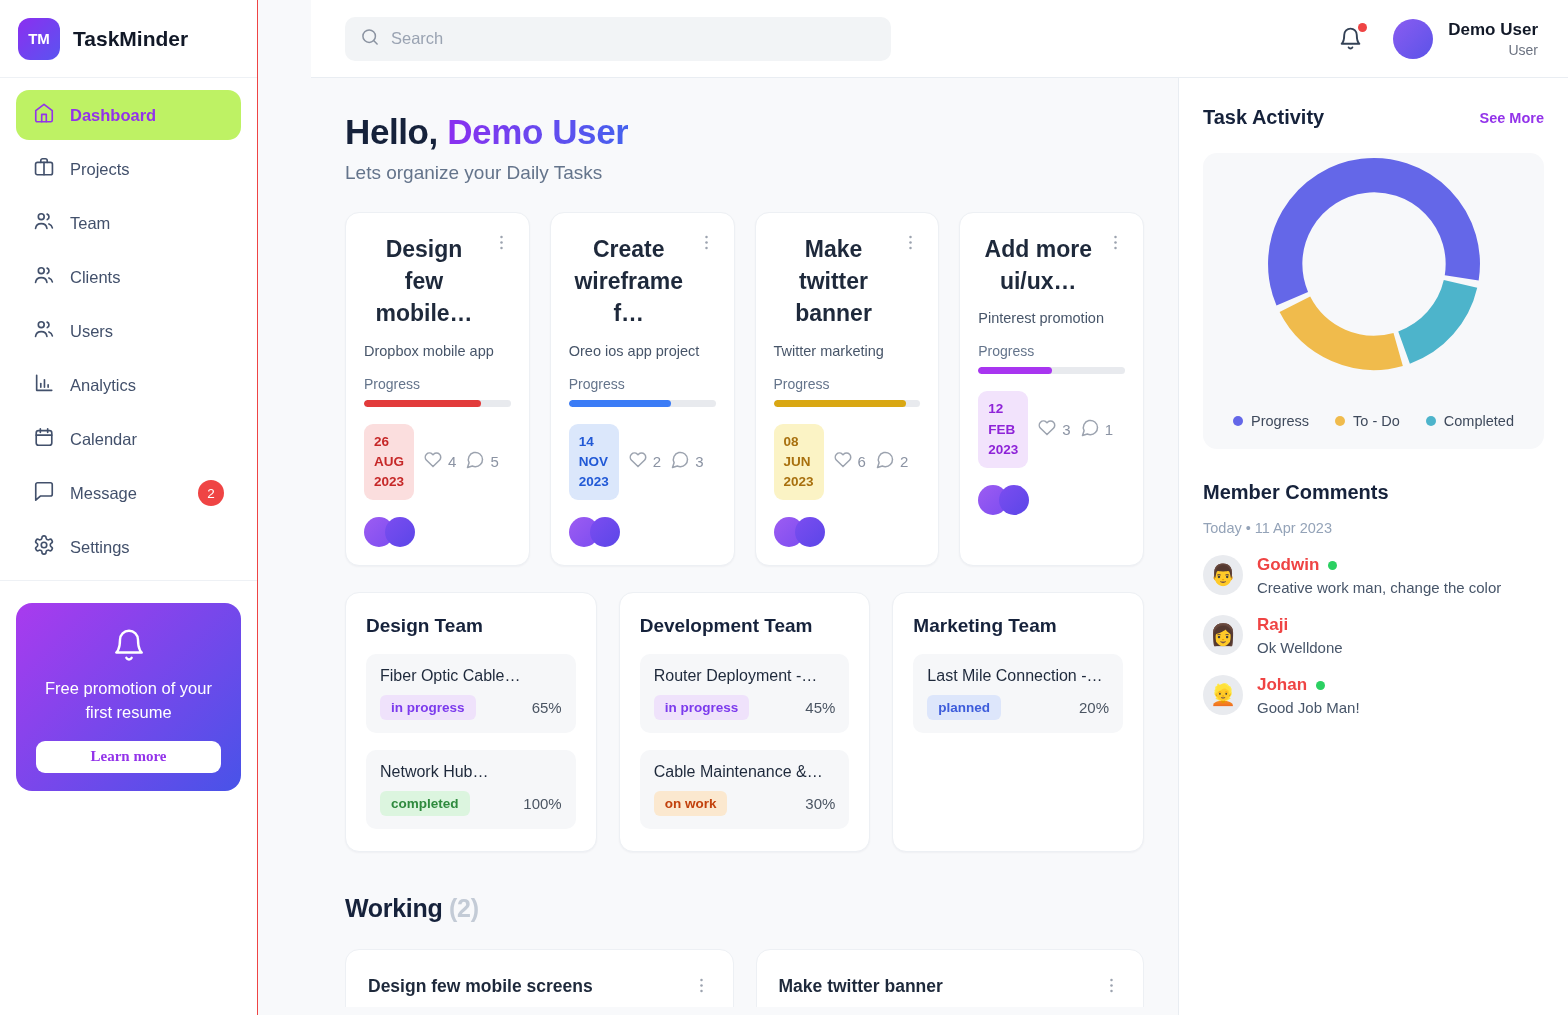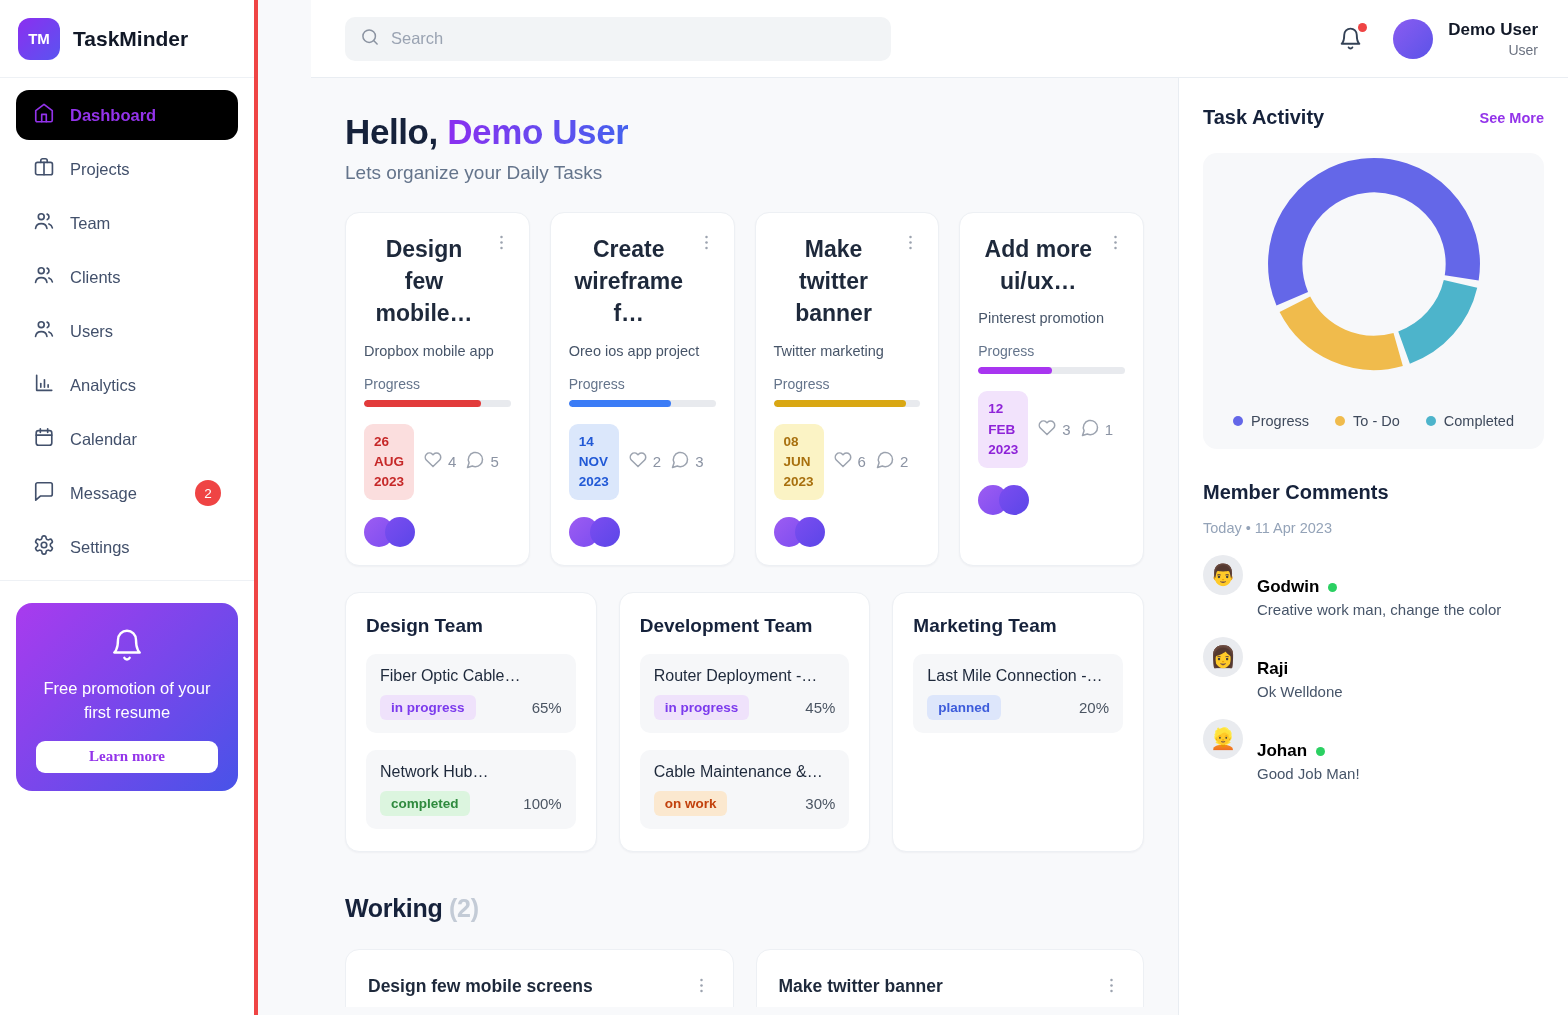--- a/index.html
+++ b/index.html
@@ -1,26 +1,26 @@
 <!DOCTYPE html>
 <html style="--accent: #9333ea; --notification: #ef4444; --online_green: #2bd062;"><head>
 <meta charset="utf-8">
 <style>
   * { margin:0; padding:0; box-sizing:border-box; }
   html,body { width:1568px; height:1015px; overflow:hidden; font-family:"Liberation Sans", sans-serif; background:#f8f9fb; }
 
   
-  .sidebar { position:absolute; left:0; top:0; bottom:0; width:258px; background:#fff; border-right:4px solid #ef4444; }
+  .sidebar { position:absolute; left:0; top:0; bottom:0; width:258px; background:#fff; border-right:1px solid #ef4444; }
   .logo-row { height:78px; display:flex; align-items:center; gap:13px; padding-left:18px; border-bottom:1px solid #eef1f5; }
   .logo-box { width:42px; height:42px; border-radius:12px; background:linear-gradient(135deg,#8b2ff0,#5a54f0); color:#fff; font-size:15px; font-weight:700; display:flex; align-items:center; justify-content:center; }
   .app-name { font-size:21px; font-weight:700; color:#111827; }
   .nav { padding:12px 16px 0; }
   .nav-item { display:flex; align-items:center; gap:15px; height:50px; padding:0 17px; border-radius:13px; color:#42506b; font-size:16.5px; margin-bottom:4px; cursor:pointer; }
   .nav-item svg { width:22px; height:22px; flex:none; }
-  .nav-item.active { background:#000000; color:var(--accent); font-weight:600; }
+  .nav-item.active { background:#bef264; color:var(--accent); font-weight:600; }
   .nav-badge { margin-left:auto; background:var(--notification); color:#fff; min-width:26px; height:26px; border-radius:50%; font-size:13.5px; display:flex; align-items:center; justify-content:center; }
   .sidebar-divider { border-top:1px solid #eef1f5; margin:8px 0 0; }
   .promo { margin:22px 16px 0; border-radius:16px; padding:24px 20px 18px; background:linear-gradient(135deg,#a93bee 0%,#4853e8 100%); color:#fff; text-align:center; }
   .promo-bell svg { width:36px; height:36px; }
   .promo-text { font-size:16.5px; line-height:1.45; margin:10px 4px 16px; font-weight:500; }
   .promo-btn { display:block; width:100%; background:#fff; color:var(--accent); border:none; border-radius:9px; height:32px; font-size:15px; font-weight:700; font-family:Liberation Serif, serif; cursor:pointer; }
 
   
   .topbar { position:absolute; left:311px; right:0; top:0; height:78px; background:#fff; border-bottom:1px solid #e9edf2; display:flex; align-items:center; padding:0 30px 0 34px; }
   .search { width:546px; height:44px; background:#f2f4f6; border-radius:10px; display:flex; align-items:center; gap:11px; padding:0 15px; color:#8b93a1; }
@@ -83,21 +83,21 @@
   .see-more { font-size:14.5px; font-weight:600; color:var(--accent); cursor:pointer; }
   .chart-card { margin-top:24px; background:#f7f8fa; border-radius:14px; height:296px; position:relative; }
   .donut-svg { display:block; margin:14px auto 0; }
   .legend { position:absolute; bottom:20px; left:0; right:0; display:flex; justify-content:center; gap:26px; }
   .legend-item { display:flex; align-items:center; gap:8px; font-size:14.5px; color:#3f4a5c; }
   .legend-dot { width:10px; height:10px; border-radius:50%; }
   .mc-title { margin-top:32px; }
   .mc-date { font-size:14.5px; color:#94a3b8; margin-top:16px; }
   .comment { display:flex; gap:14px; align-items:flex-start; margin-top:19px; }
   .c-avatar { width:40px; height:40px; border-radius:50%; background:#e9ebef; display:flex; align-items:center; justify-content:center; font-size:21px; flex:none; }
-  .c-name { font-size:17px; font-weight:700; color:#000000; display:flex; align-items:center; gap:9px;margin-top:22px; }
+  .c-name { font-size:17px; font-weight:700; color:#ef4444; display:flex; align-items:center; gap:9px; }
   .c-dot { width:9px; height:9px; border-radius:50%; }
   .c-text { font-size:15px; color:#475569; margin-top:4px; }
 </style>
 </head>
 <body>
 
 <div class="sidebar">
   <div class="logo-row">
     <div class="logo-box">TM</div>
     <div class="app-name">TaskMinder</div>

